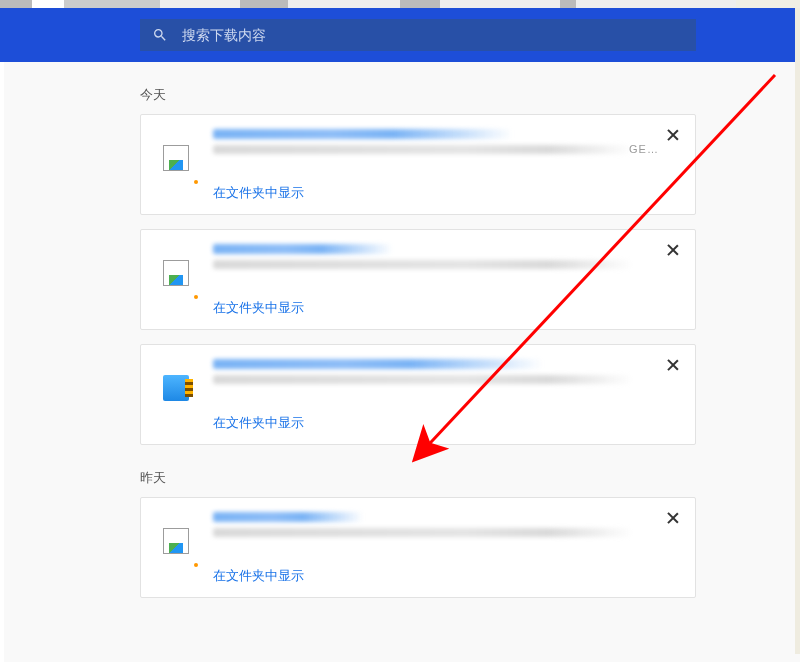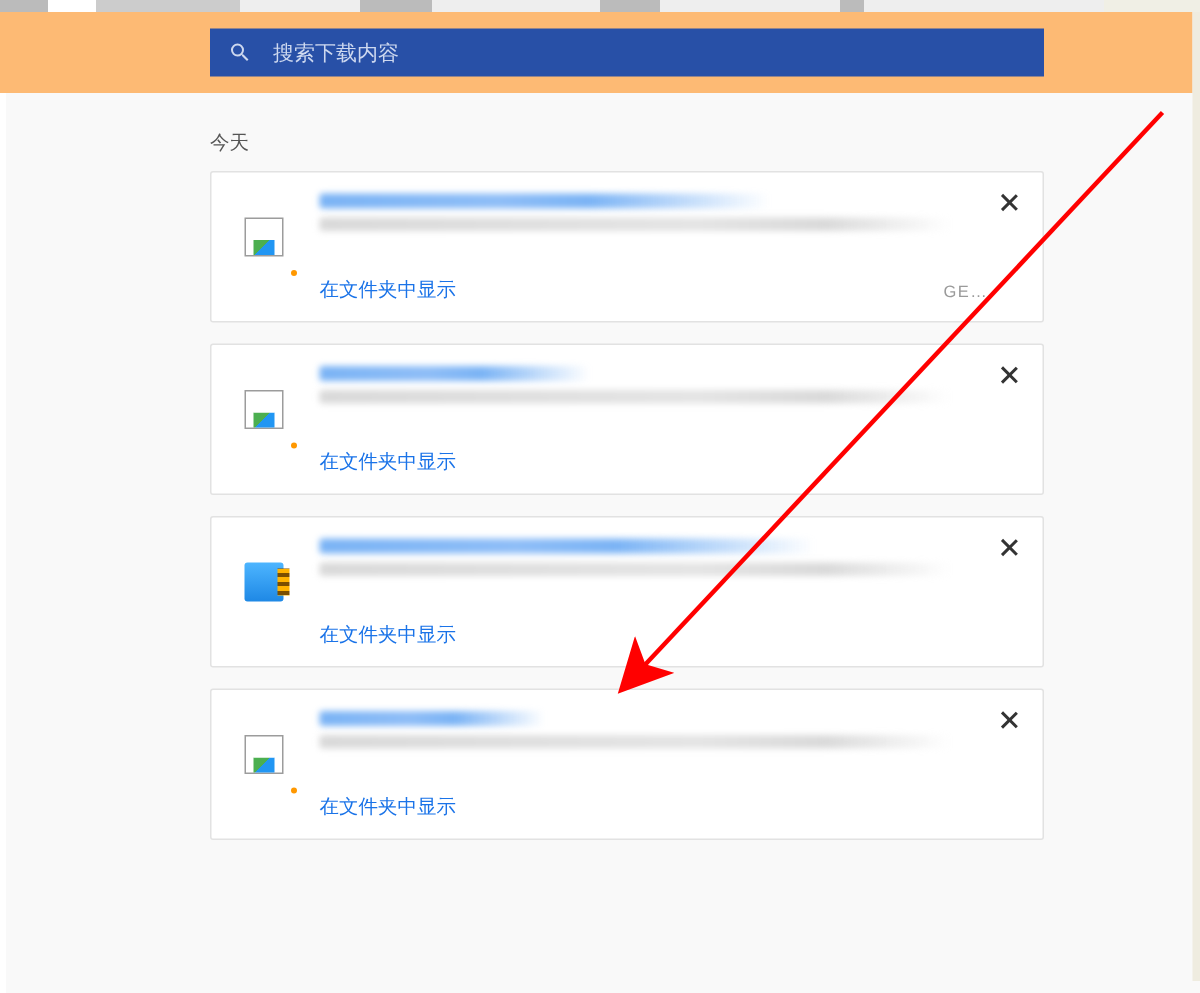--- a/index.html
+++ b/index.html
@@ -1,18 +1,18 @@
 <!DOCTYPE html>
 <html><head>
   <meta charset="utf-8">
   <style>
     * { margin:0; padding:0; box-sizing:border-box; font-family:"Microsoft YaHei",Arial,sans-serif; }
     html, body { width:800px; height:662px; overflow:hidden; background:#f9f9f9; }
     .browser-chrome-hint { position:absolute; top:0; left:0; width:100%; height:8px; background:linear-gradient(90deg,#bbb 0 4%,#fff 4% 8%,#ccc 8% 20%,#eee 20% 30%,#bbb 30% 36%,#eee 36% 50%,#bbb 50% 55%,#eee 55% 70%,#bbb 70% 72%,#eee 72% 92%,#f0efe5 92% 100%); filter:blur(.4px); }
-    .header-bar { position:absolute; top:8px; left:0; width:795px; height:54px; background:#fdba74; display:flex; align-items:center; }
+    .header-bar { position:absolute; top:8px; left:0; width:795px; height:54px; background:#1d4ed8; display:flex; align-items:center; }
     .search-wrap { margin-left:140px; width:556px; height:32px; background:#2850a7; display:flex; align-items:center; padding:0 12px; color:#cdd8ef; }
     .search-wrap svg { width:16px; height:16px; fill:#cdd8ef; flex:0 0 auto; }
     .search-wrap input { flex:1; margin-left:14px; background:transparent; border:none; outline:none; color:#cdd8ef; font-size:14px; }
     .search-wrap input::placeholder { color:#cdd8ef; }
     .page { position:absolute; top:62px; left:0; width:712px; height:600px; overflow:hidden; background:#f9f9f9; }
     .section-label { margin:24px 0 10px 140px; font-size:13px; color:#555; }
     .card { width:556px; margin:0 0 14px 140px; background:#fff; border:1px solid #e2e2e2; border-radius:2px; padding:14px 40px 12px 72px; position:relative; min-height:86px; }
     .card .thumb { position:absolute; left:22px; top:30px; width:26px; height:26px; }
     .thumb-img { border:1px solid #9c9c9c; background:#fff; display:flex; align-items:flex-end; justify-content:center; }
     .thumb-img::after{ content:""; display:block; width:14px; height:10px; background:linear-gradient(135deg,#4caf50 45%,#2196f3 45%); border-top:4px solid #fff; }
@@ -42,23 +42,24 @@
   <div class="search-wrap">
     <svg viewBox="0 0 24 24">
         <path d="M15.5 14h-.79l-.28-.27A6.47 6.47 0 0 0 16 9.5 6.5 6.5 0 1 0 9.5 16a6.47 6.47 0 0 0 4.23-1.57l.27.28v.79l5 4.99L20.49 19l-4.99-5zm-6 0C7.01 14 5 11.99 5 9.5S7.01 5 9.5 5 14 7.01 14 9.5 11.99 14 9.5 14z"></path>
       </svg>
     <input type="text" placeholder="搜索下载内容" style="">
   </div>
 </div>
 
 <div class="page" id="page">
     <div class="section-label">今天</div>
-    <div class="card"><div class="thumb thumb-img"></div><div class="blur-line bl-title" style="width: 300px;"></div><div class="blur-line bl-sub" style="width: 420px;"></div><span class="suffix" style="left: 488px; top: 28px; margin-top: 46px;">GE…</span><span class="show-in-folder">在文件夹中显示</span><div class="close-x"></div></div>
+    <div class="card"><div class="thumb thumb-img"></div><div class="blur-line bl-title" style="width: 300px;"></div><div class="blur-line bl-sub" style="width: 420px;"></div><span class="suffix" style="left: 488px; top: 28px;">GE…</span><span class="show-in-folder">在文件夹中显示</span><div class="close-x"></div></div>
     <div class="card"><div class="thumb thumb-img"></div><div class="blur-line bl-title" style="width: 180px;"></div><div class="blur-line bl-sub" style="width: 420px;"></div><span class="show-in-folder">在文件夹中显示</span><div class="close-x"></div></div>
     <div class="card"><div class="thumb thumb-zip"></div><div class="blur-line bl-title" style="width: 330px;"></div><div class="blur-line bl-sub" style="width: 420px;"></div><span class="show-in-folder">在文件夹中显示</span><div class="close-x"></div></div>
+    <div class="section-label">昨天</div>
     <div class="card"><div class="thumb thumb-img"></div><div class="blur-line bl-title" style="width: 150px;"></div><div class="blur-line bl-sub" style="width: 420px;"></div><span class="show-in-folder">在文件夹中显示</span><div class="close-x"></div></div>
   </div>
 
 <div class="left-edge"></div>
 <div class="right-edge"></div>
 
 <svg class="arrow-overlay">
   <defs>
     <marker id="ah" markerWidth="12" markerHeight="12" refX="9" refY="6" orient="auto">
       <path d="M0,0 L12,6 L0,12 L3,6 z" fill="#ff0000"></path>

